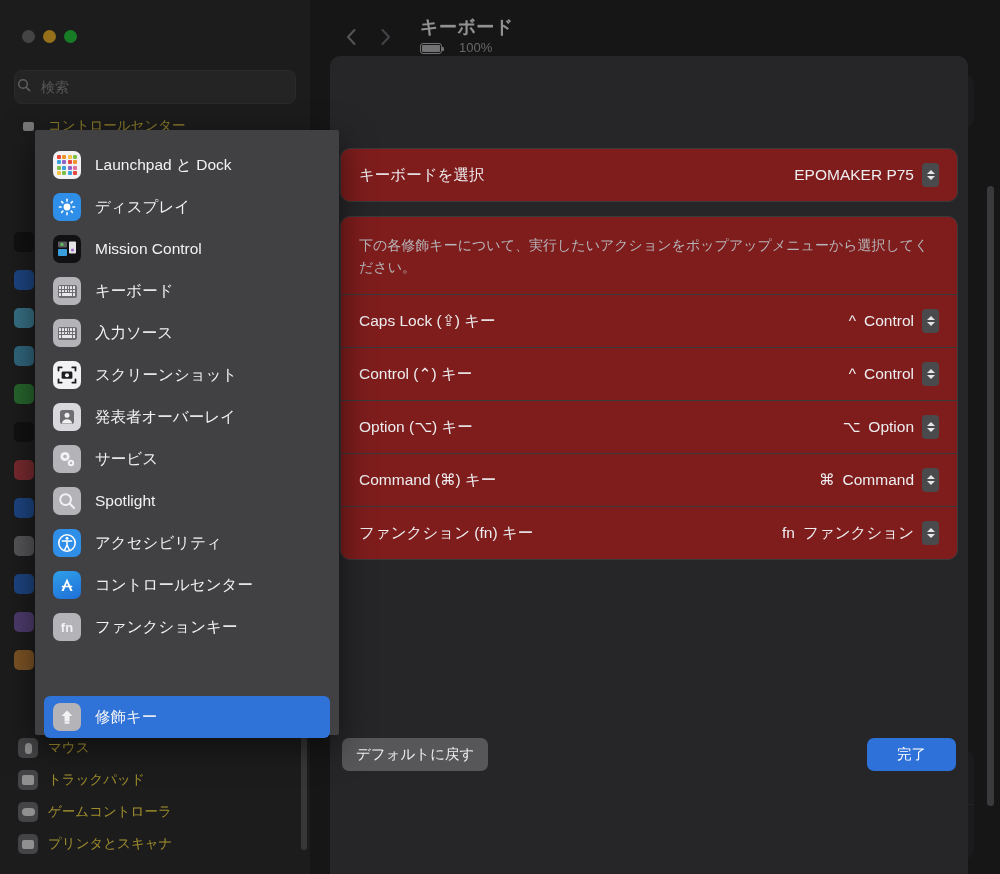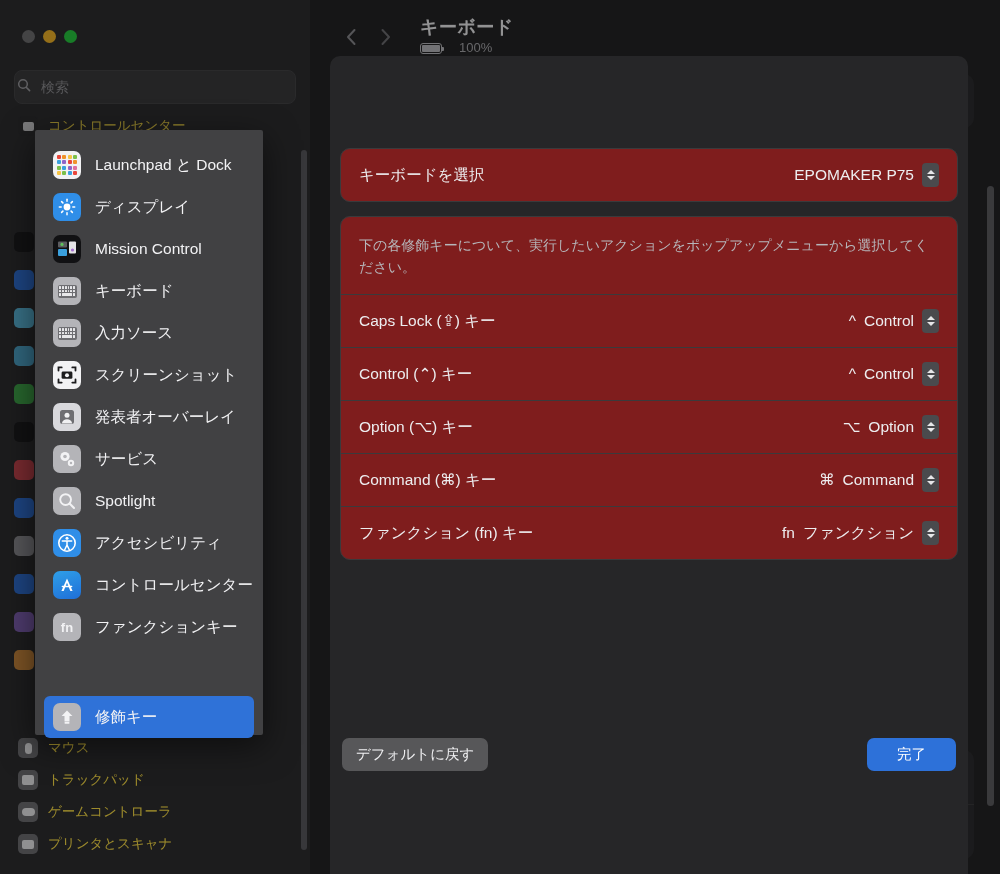--- a/index.html
+++ b/index.html
@@ -317,21 +317,21 @@
     color: #ffffff;
     padding: 7px 30px;
     font-weight: 500;
   }
 
   
   .popup {
     position: absolute;
     left: 35px;
     top: 130px;
-    width: 228px;
+    width: 304px;
     height: 605px;
     background: #414143;
     border-radius: 2px;
     box-shadow: 0 10px 34px rgba(0,0,0,.55);
     padding: 14px 0;
     box-sizing: border-box;
     text-align: right;
   }
   .menu-item {
     display: flex;

